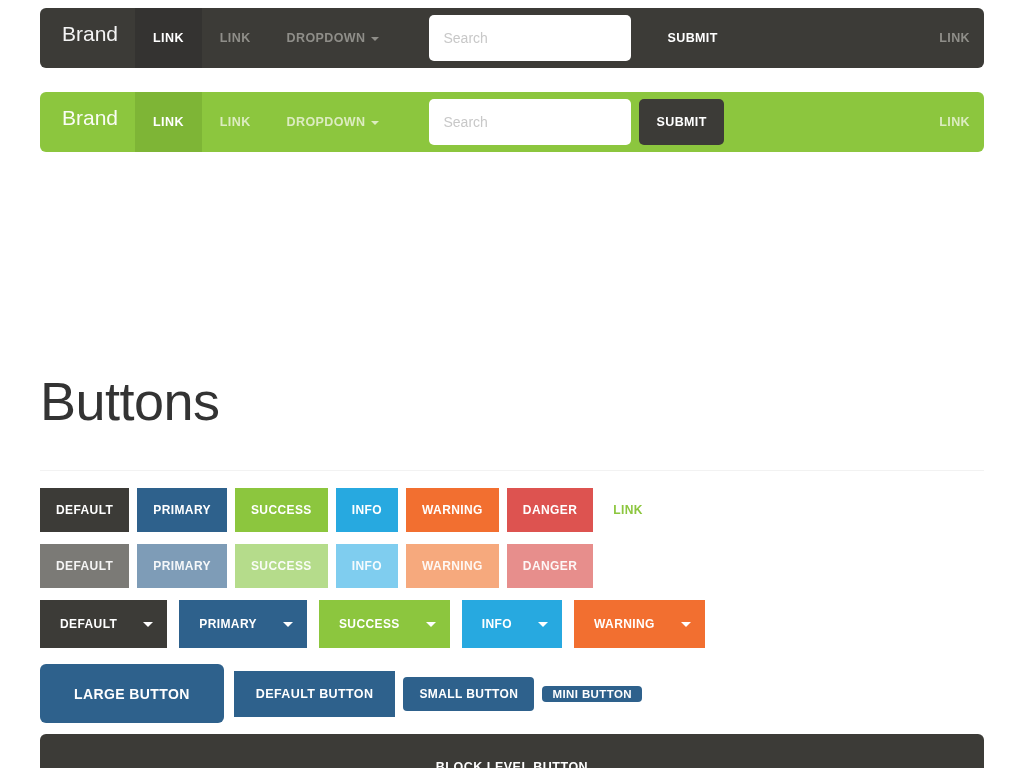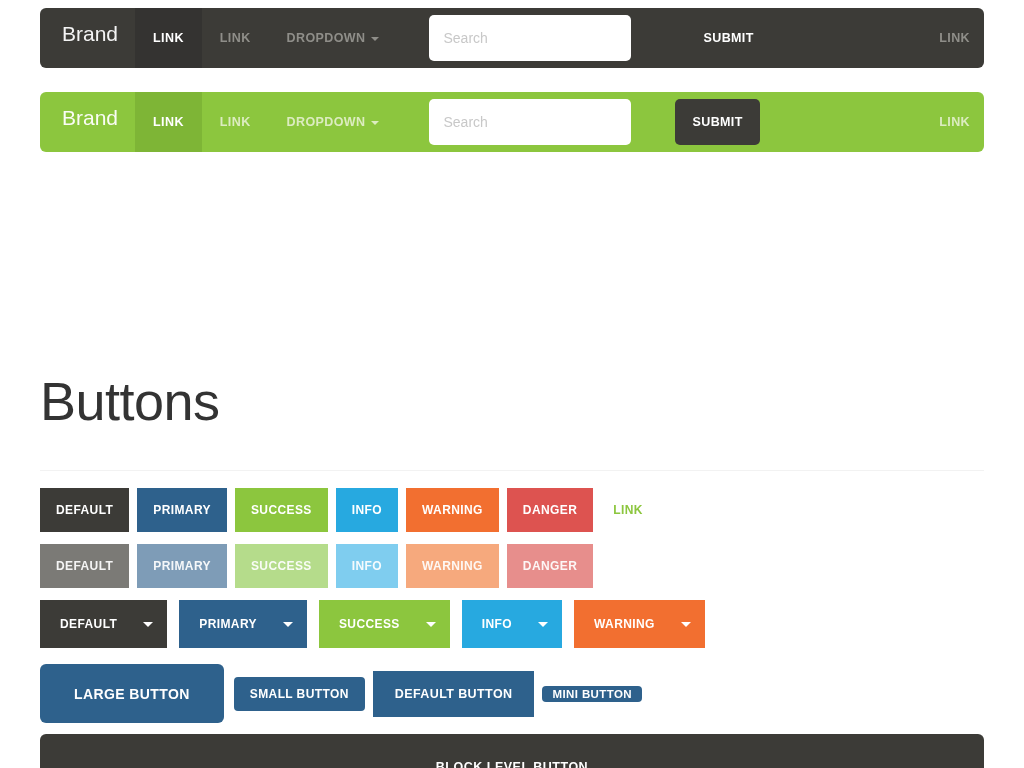--- a/index.html
+++ b/index.html
@@ -73,21 +73,20 @@
     vertical-align: middle;
     border-left: 4px solid transparent;
     border-right: 4px solid transparent;
     border-top: 4px solid currentColor;
   }
 
   .nav-search-form {
     display: flex;
     align-items: center;
     margin-left: 32px;
-    gap: 36px;
   }
   .nav-search-input {
     width: 202px;
     height: 46px;
     border: none;
     border-radius: 5px;
     background: #ffffff;
     font-size: 14px;
     font-family: "Liberation Sans", sans-serif;
     color: #555;
@@ -333,21 +332,21 @@
           <span class="caret"></span>
         </button>
       <button class="btn btn-dd b-warning">
           <span class="lbl">WARNING</span>
           <span class="caret"></span>
         </button>
     </div>
 
     <div class="btn-row row-4">
       <button class="btn b-primary btn-lg">LARGE BUTTON</button>
+      <button class="btn b-primary btn-md">DEFAULT BUTTON</button>
       <button class="btn b-primary btn-sm">SMALL BUTTON</button>
-      <button class="btn b-primary btn-md">DEFAULT BUTTON</button>
       <button class="btn b-primary btn-xs">MINI BUTTON</button>
     </div>
   </div>
 
   <button class="btn-block">BLOCK LEVEL BUTTON</button>
 
 </div>
 
 </body></html>

